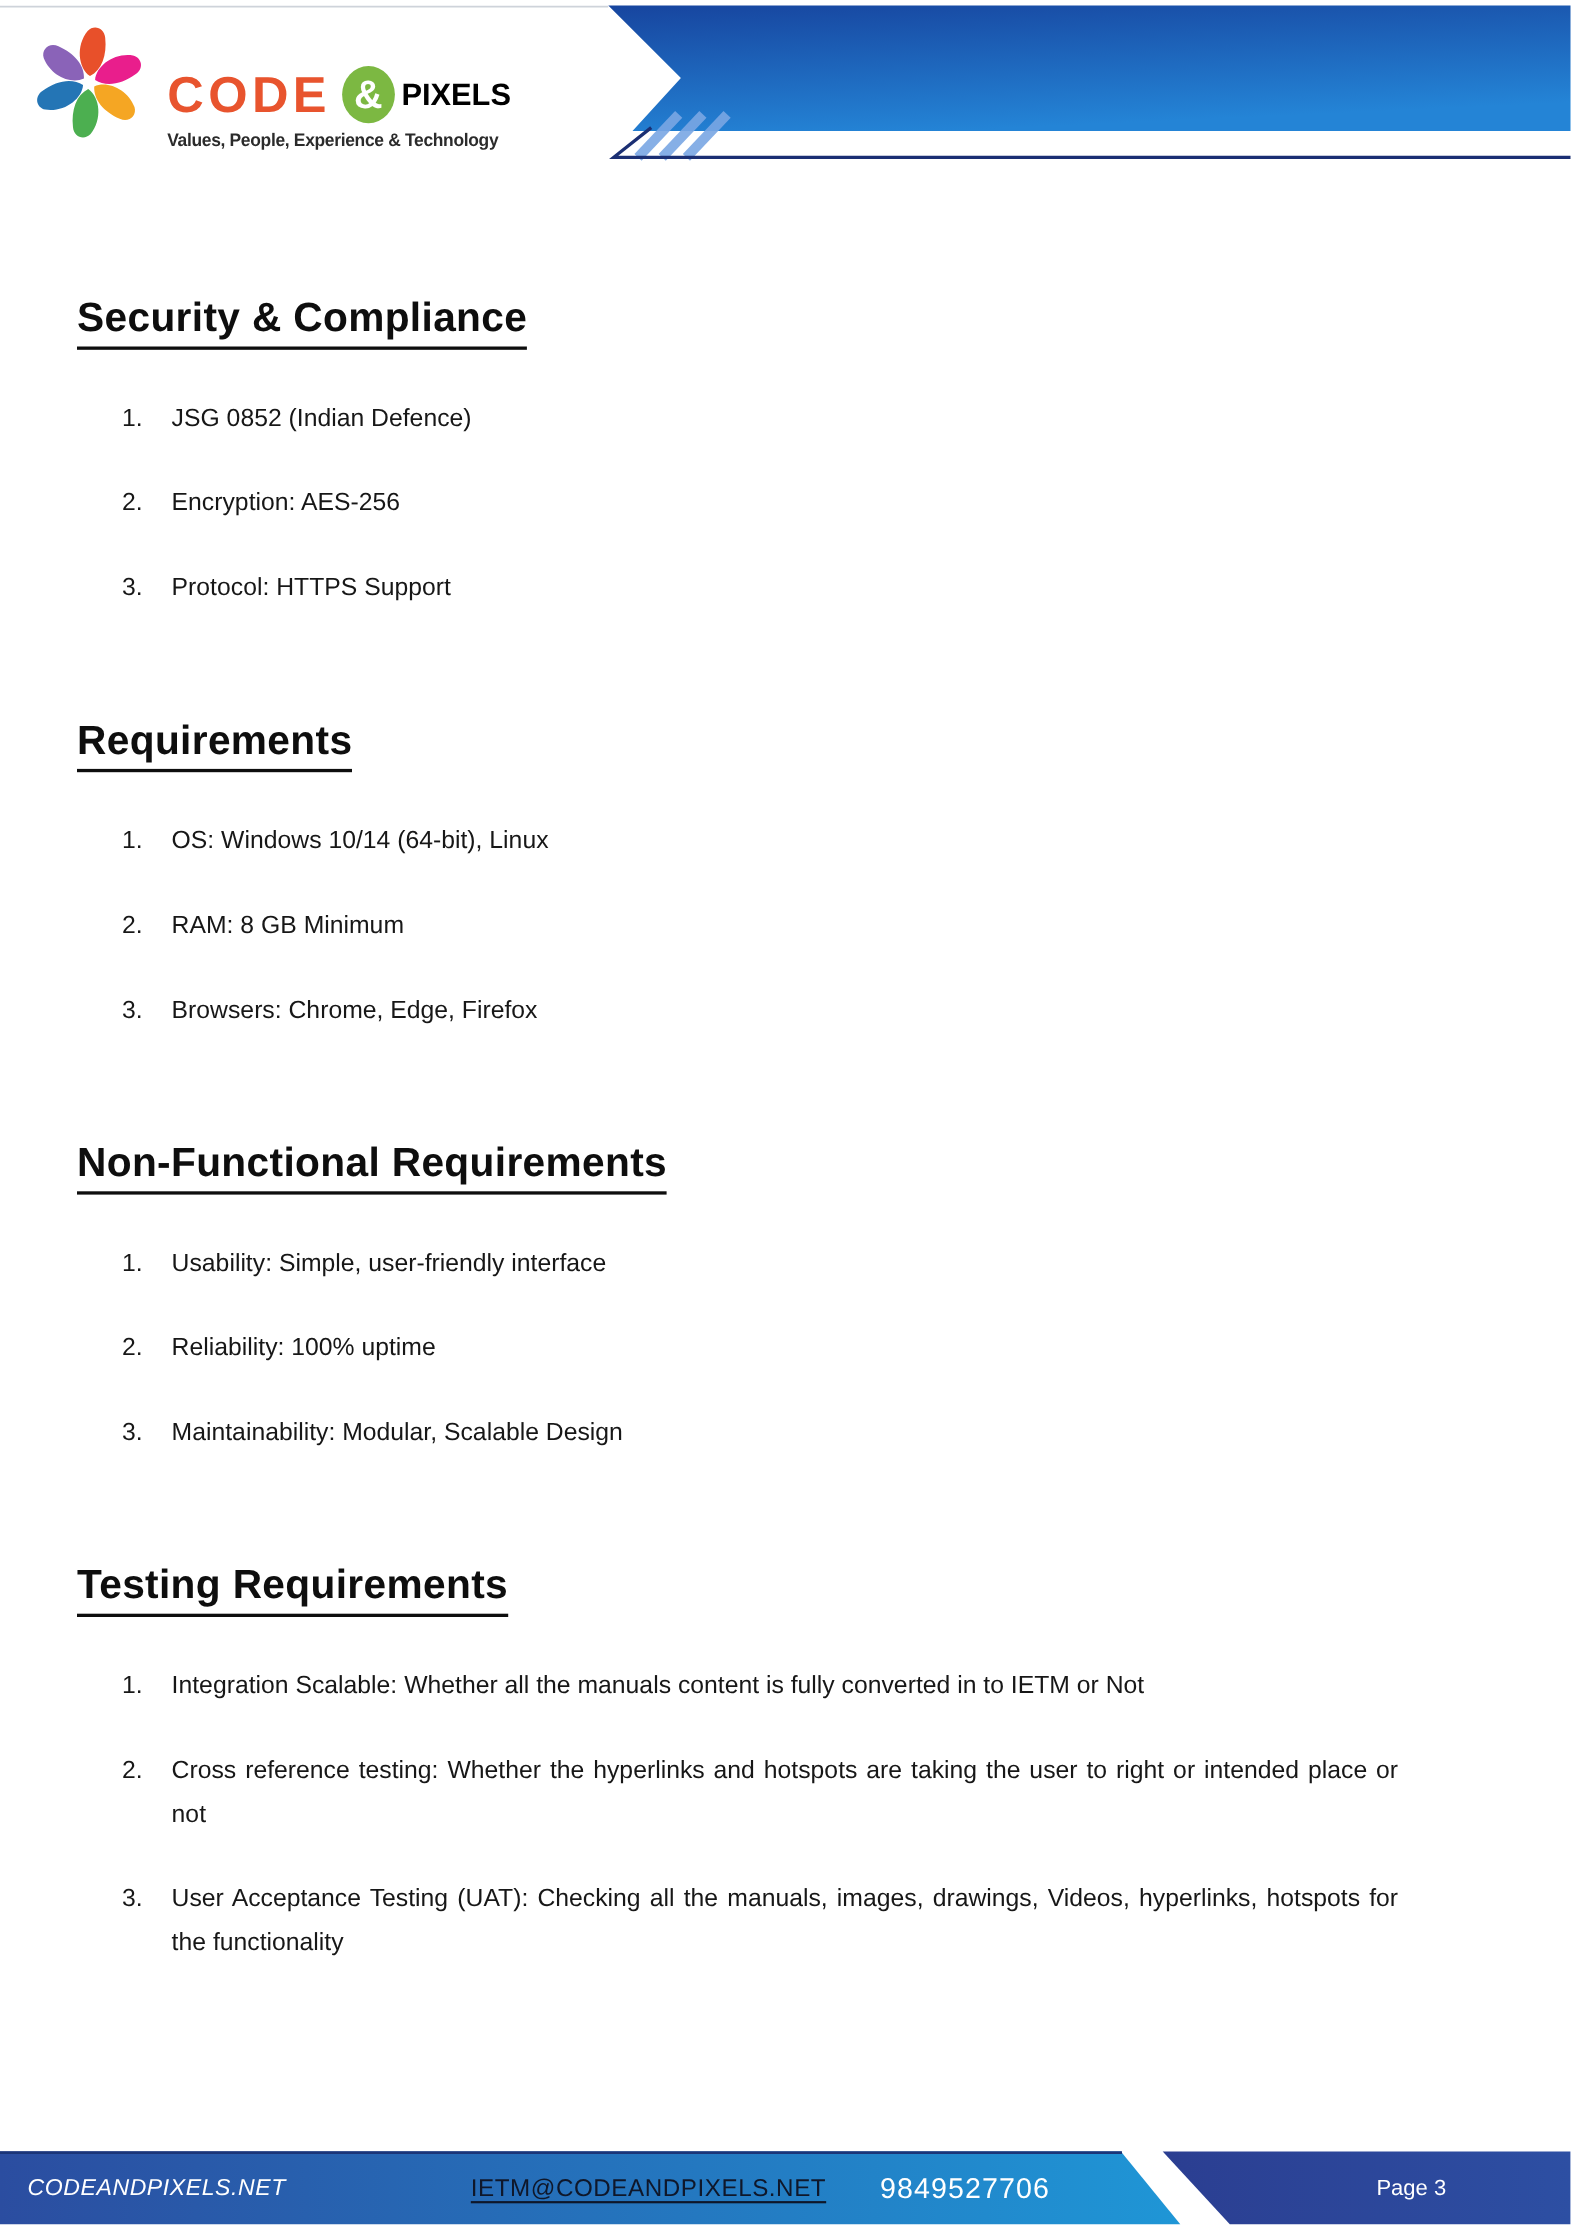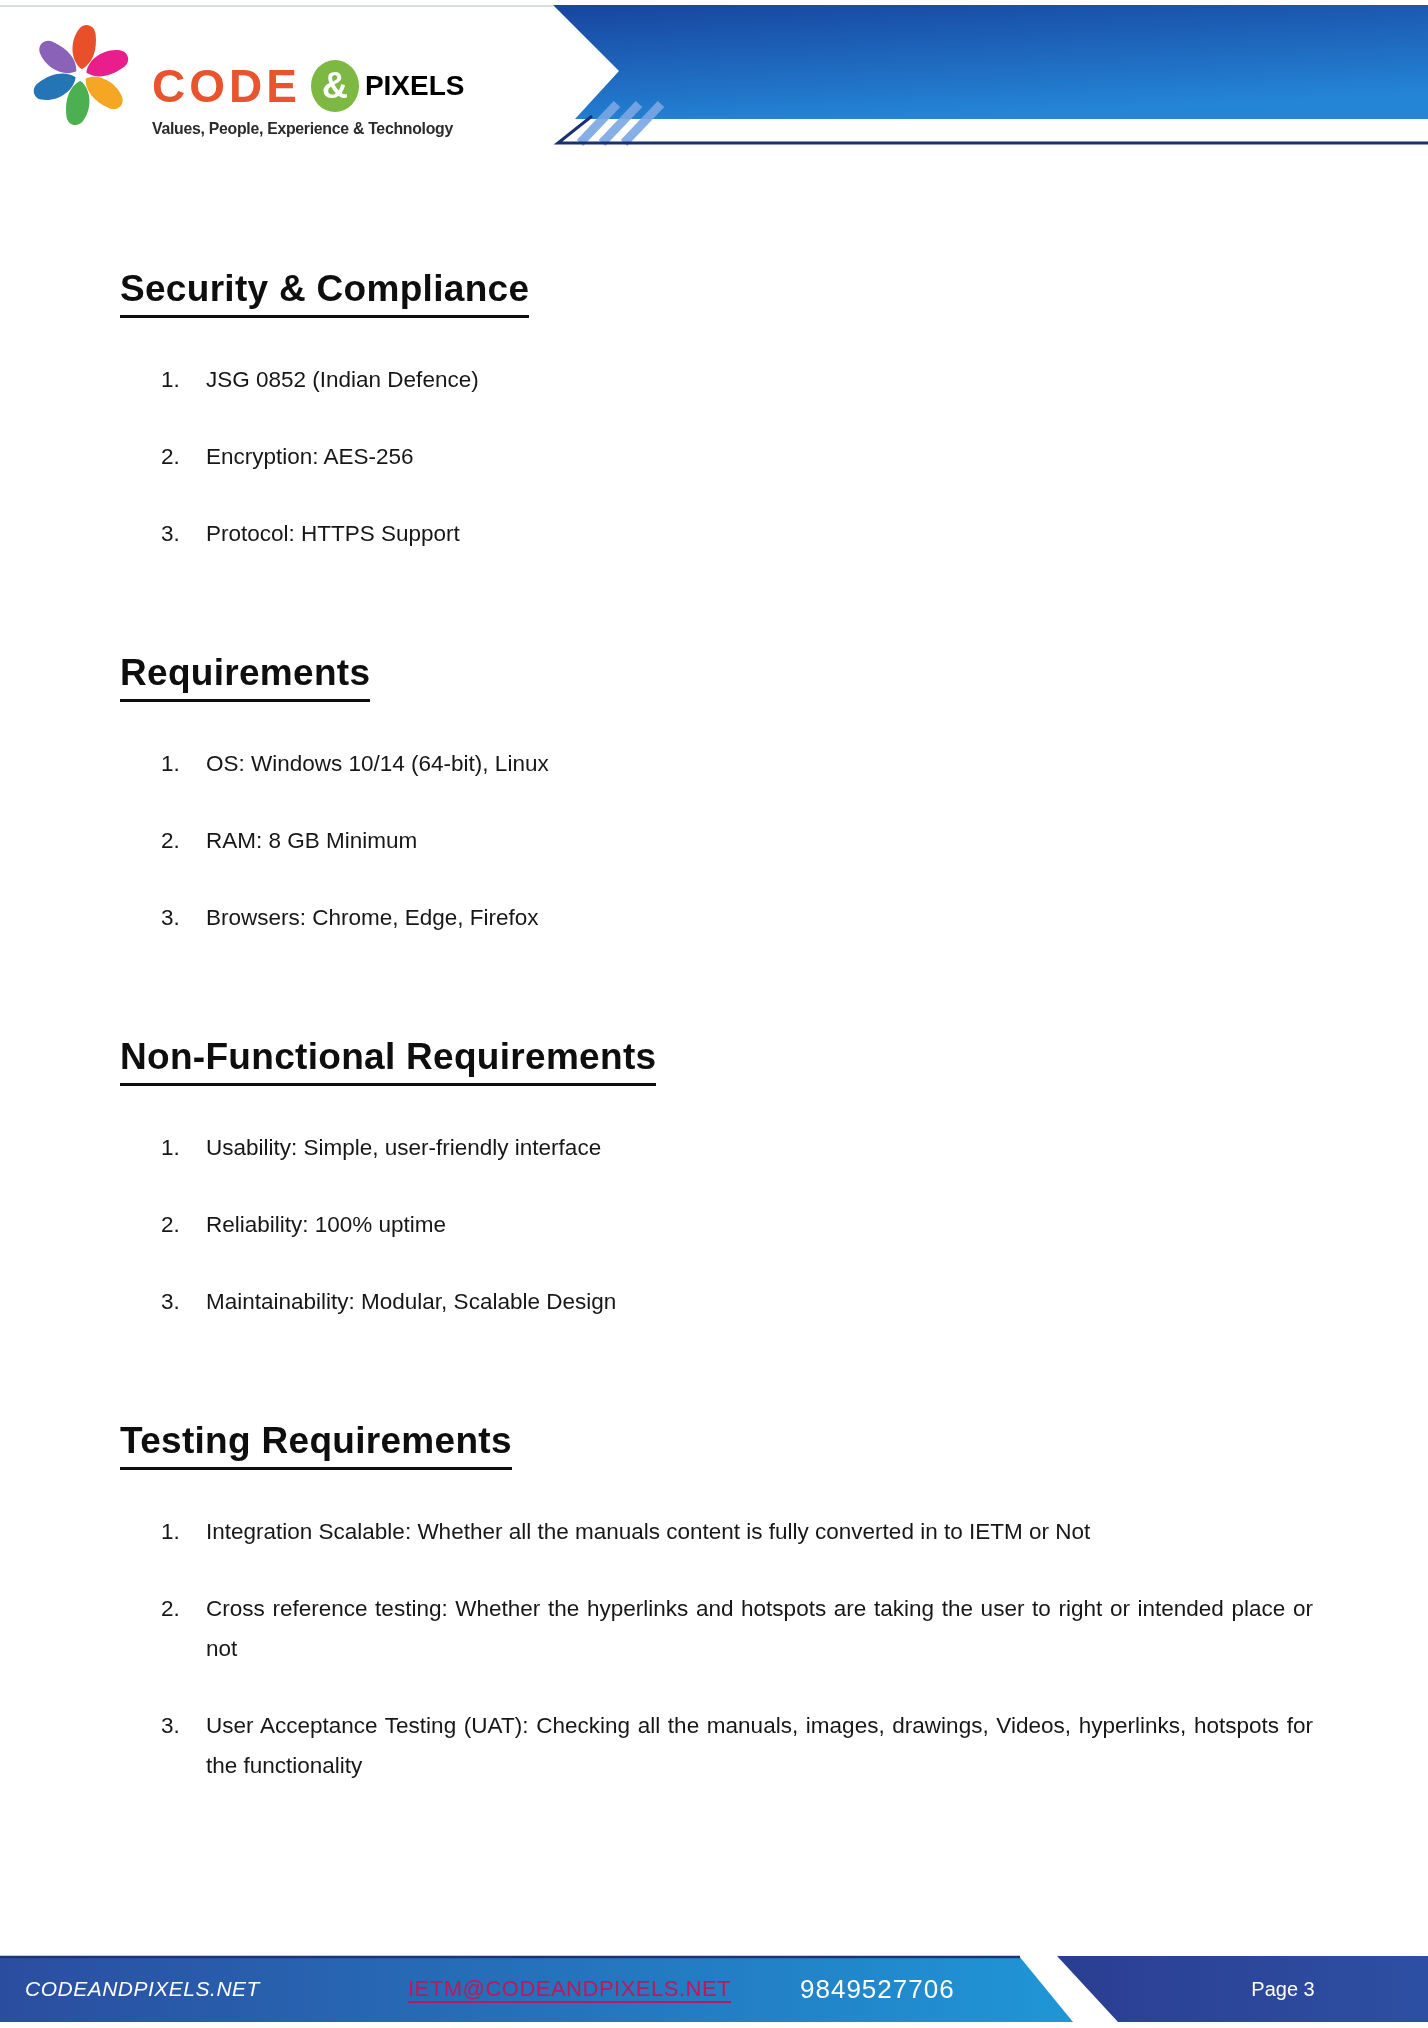--- a/index.html
+++ b/index.html
@@ -37,21 +37,21 @@
     color:#000000;
   }
   .tagline {
     margin-top:6px;
     font-size:16.5px; font-weight:600; letter-spacing:-0.3px;
     color:#2b2b2b;
     transform:scaleX(0.96); transform-origin:left;
   }
 
   
-  .content { position:absolute; top:150px; left:0; width:1428px; padding:0 115px 0 120px; }
+  .content { position:absolute; top:150px; left:0; width:1428px; padding:0 115px 0 70px; }
   .section { margin-top:98px; }
   .section:first-child { margin-top:118px; }
   .section-title {
     display:inline-block;
     font-size:37px; font-weight:700; letter-spacing:0.3px;
     color:#0e0e0e;
     border-bottom:3.5px solid #0e0e0e;
     padding-bottom:5px;
   }
   .item-list { margin-top:42px; margin-left:41px; list-style:none; }
@@ -63,22 +63,22 @@
 
   
   .footer { position:absolute; left:0; bottom:0; width:1428px; height:78px; }
   .footer-svg { position:absolute; left:0; bottom:0; }
   .footer-content {
     position:absolute; left:0; bottom:6px; width:1428px; height:66px;
     display:flex; align-items:center;
     color:#ffffff;
   }
   .footer-website { position:absolute; left:25px; font-size:21px; letter-spacing:0.5px;font-style:italic; }
-  .footer-email   { position:absolute; left:408px; font-size:22px; letter-spacing:0.5px;
-                    color:#be185d; text-decoration:underline; text-underline-offset:5px; }
+  .footer-email   { position:absolute; left:428px; font-size:22px; letter-spacing:0.5px;
+                    color:#0f172a; text-decoration:underline; text-underline-offset:5px; }
   .footer-phone   { position:absolute; left:800px; font-size:26px; letter-spacing:1px; }
   .footer-page    { position:absolute; left:1128px; width:310px; text-align:center; font-size:20px; }
 </style>
 </head>
 <body>
 
 <div class="page">
 
   <div class="header">
 

